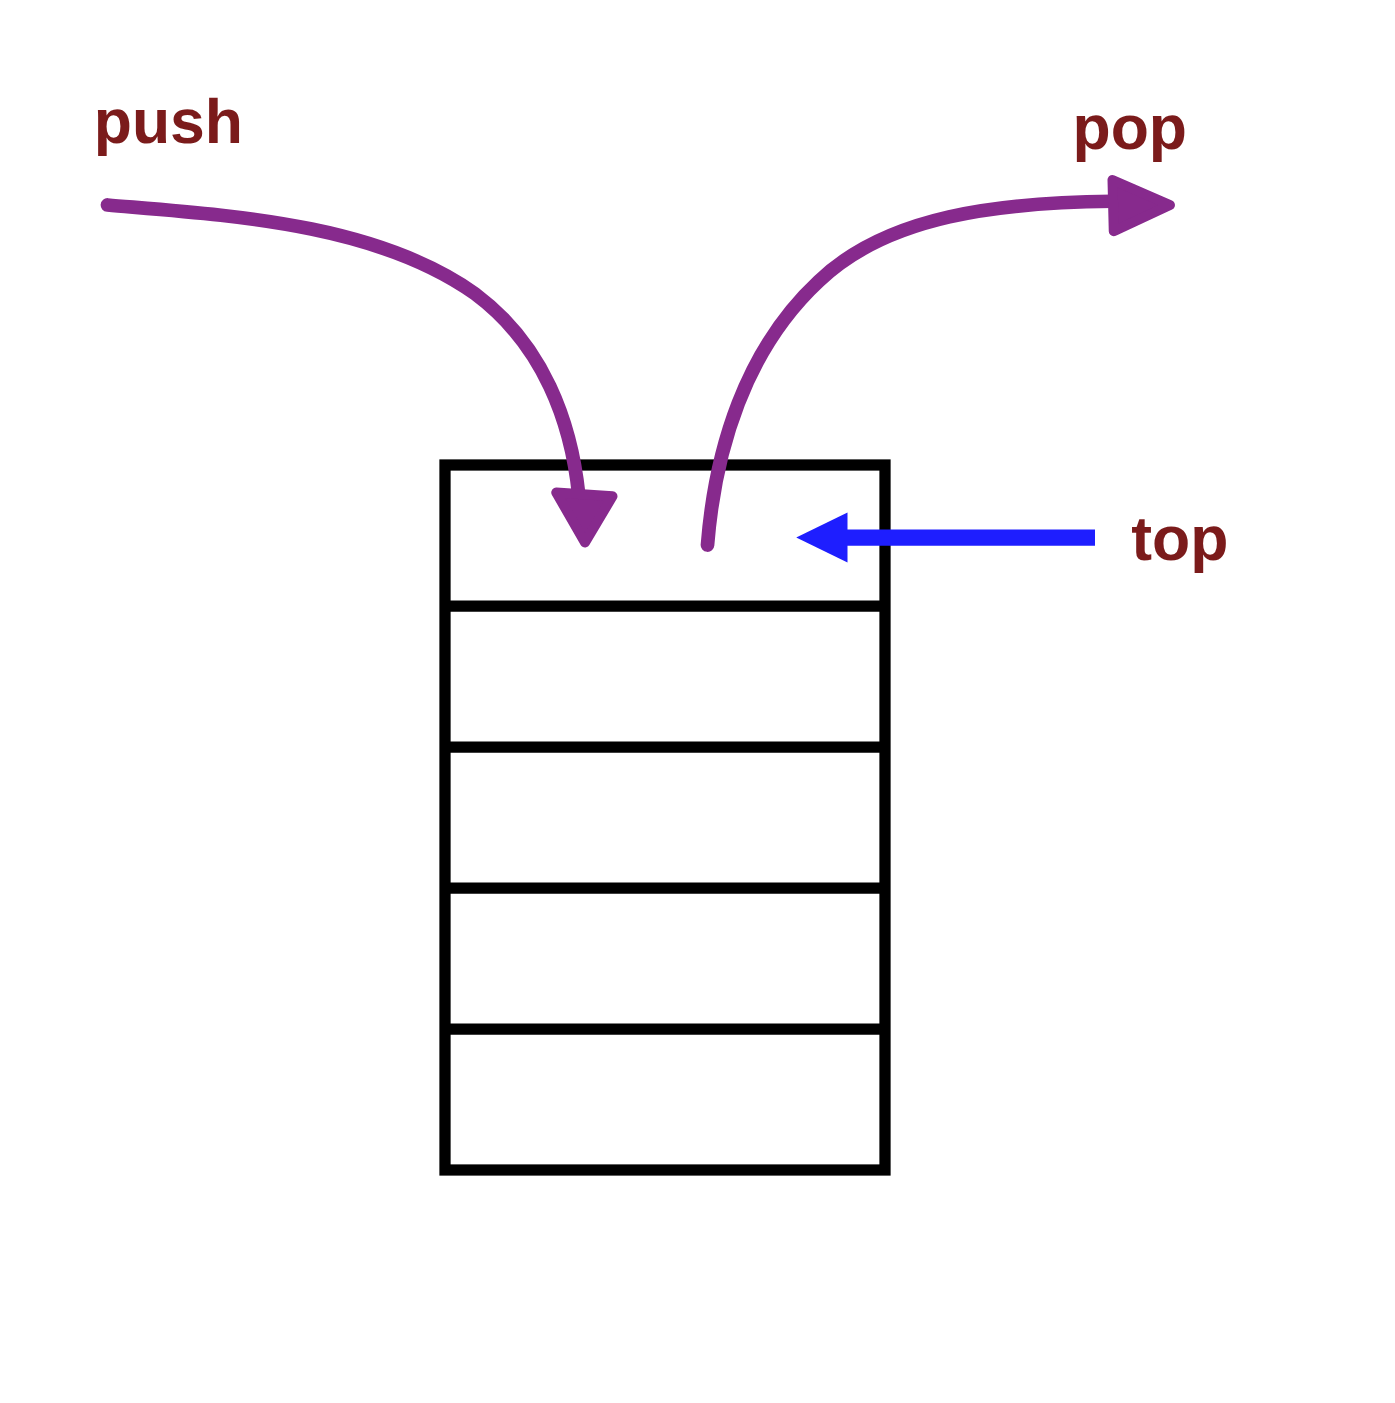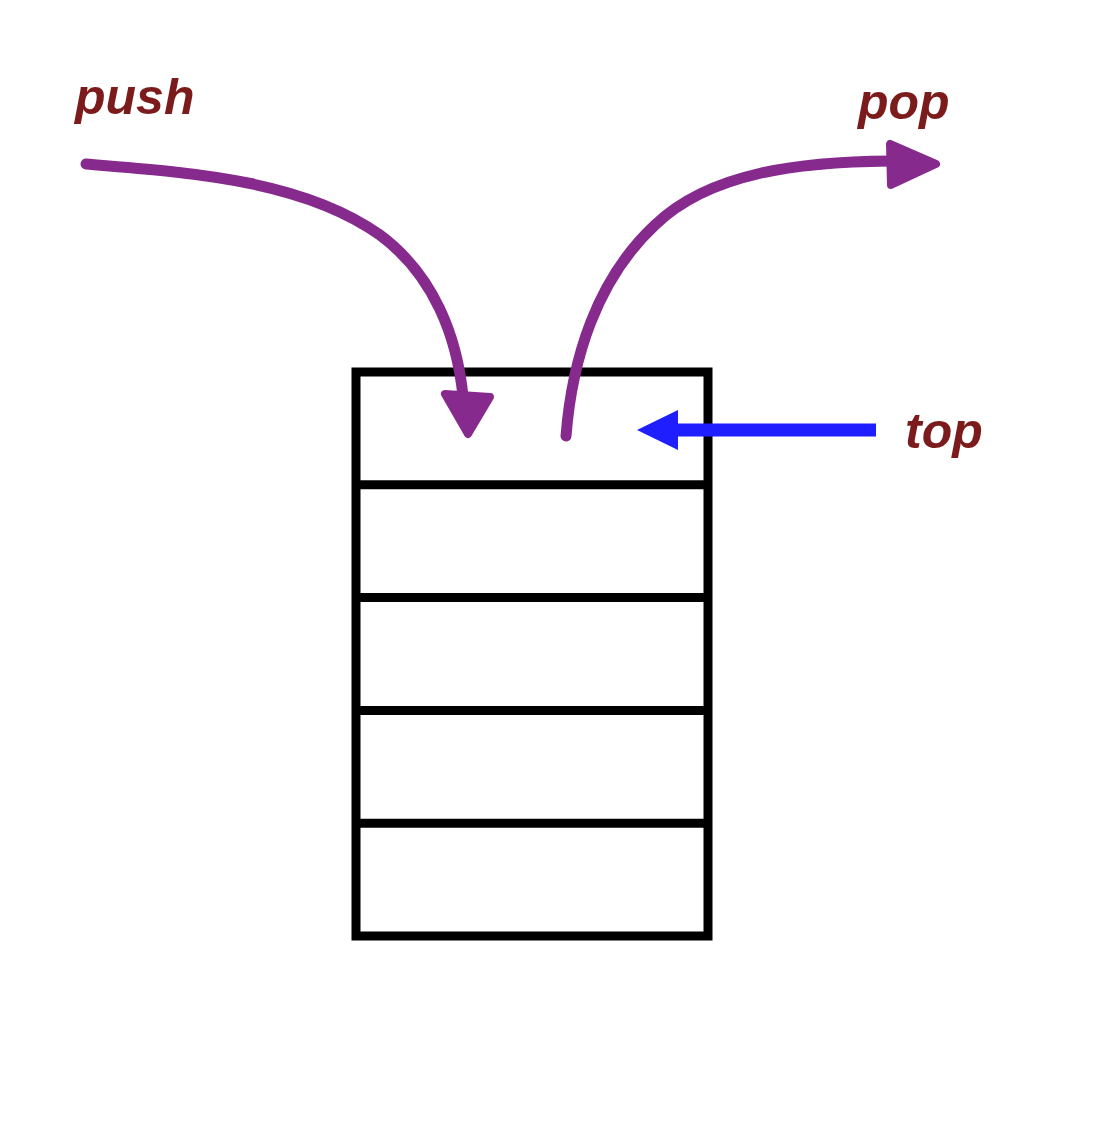--- a/index.html
+++ b/index.html
@@ -14,21 +14,20 @@
     padding:0;
     background:var(--bg);
     font-family:"Liberation Sans", sans-serif;
   }
   .canvas{
     position:relative;
     width:1003px;
     height:1122px;
     background:var(--bg);
     overflow:hidden;
-    font-style:italic;
   }
   svg{display:block}
   .op-stroke{
     fill:none;
     stroke:var(--op-arrow);
     stroke-width:11;
     stroke-linecap:round;
   }
   .op-head{
     fill:var(--op-arrow);

